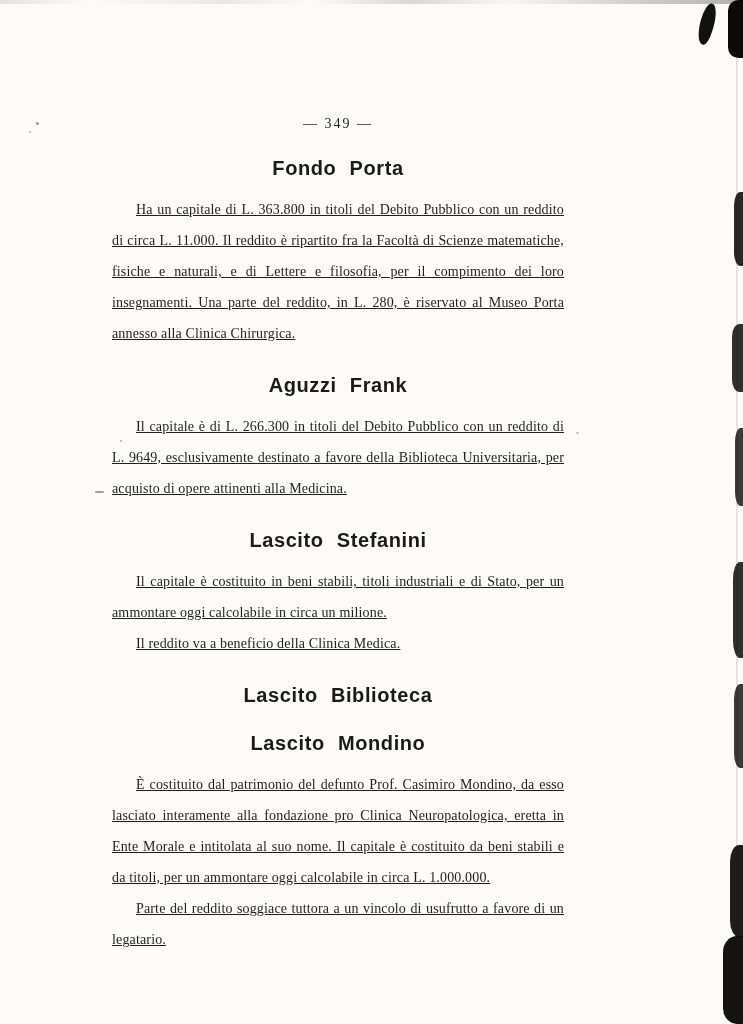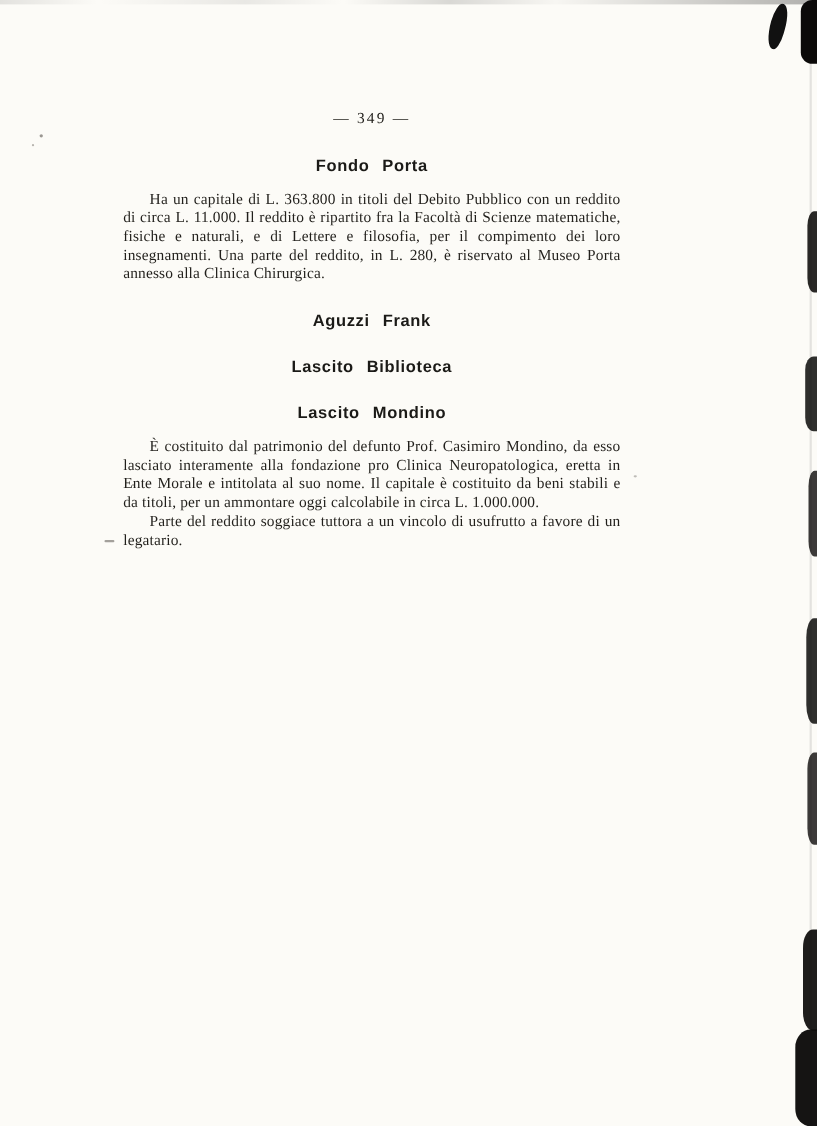--- a/index.html
+++ b/index.html
@@ -12,48 +12,49 @@
     font-family: "Liberation Serif", serif;
   }
   .page {
     position: absolute;
     inset: 0;
     background: #fcfbf7;
     color: #211f1b;
   }
   .content {
     position: absolute;
-    top: 101px;
+    top: 116px;
     left: 112px;
     width: 452px;
   }
   .page-number {
     text-align: center;
     font-size: 14px;
     letter-spacing: 2px;
     margin: 0 0 6px 0;
   }
   .section-heading {
     font-family: "Liberation Sans", sans-serif;
     font-weight: 700;
-    font-size: 15px;
+    font-size: 20px;
     letter-spacing: 0.6px;
     word-spacing: 7px;
     text-align: center;
     margin: 25px 0 14px 0;
     color: #1b1a17;
   }
   .section:first-of-type .section-heading { margin-top: 26px; }
   .para {
     font-size: 14px;
-    line-height: 17px;
+    line-height: 31px;
     text-align: justify;
     text-indent: 24px;
     margin: 0;
     letter-spacing: 0.15px;
+    text-decoration: underline;
   }
   
   .streak {
     position: absolute;
     right: 0;
     background: #0b0a09;
   }
   .rounded-l { border-radius: 70% 0 0 70% / 18%; }
   .corner-mark {
     position: absolute;
@@ -101,22 +102,28 @@
 
     <div class="page-number">— 349 —</div>
 
     <div class="section">
       <h2 class="section-heading">Fondo Porta</h2>
       <p class="para">Ha un capitale di L. 363.800 in titoli del Debito Pubblico con un reddito di circa L. 11.000. Il reddito è ripartito fra la Facoltà di Scienze matematiche, fisiche e naturali, e di Lettere e filosofia, per il compimento dei loro insegnamenti. Una parte del reddito, in L. 280, è riservato al Museo Porta annesso alla Clinica Chirurgica.</p>
     </div>
 
     <div class="section">
       <h2 class="section-heading">Aguzzi Frank</h2>
+      <p class="para">Il capitale è di L. 266.300 in titoli del Debito Pubblico con un reddito di L. 9649, esclusivamente destinato a favore della Biblioteca Universitaria, per acquisto di opere attinenti alla Medicina.</p>
     </div>
 
+    <div class="section">
+      <h2 class="section-heading">Lascito Stefanini</h2>
+      <p class="para">Il capitale è costituito in beni stabili, titoli industriali e di Stato, per un ammontare oggi calcolabile in circa un milione.</p>
+      <p class="para">Il reddito va a beneficio della Clinica Medica.</p>
+    </div>
 
     <div class="section">
       <h2 class="section-heading">Lascito Biblioteca</h2>
     </div>
 
     <div class="section">
     </div>
 
     <div class="section">
       <h2 class="section-heading">Lascito Mondino</h2>

